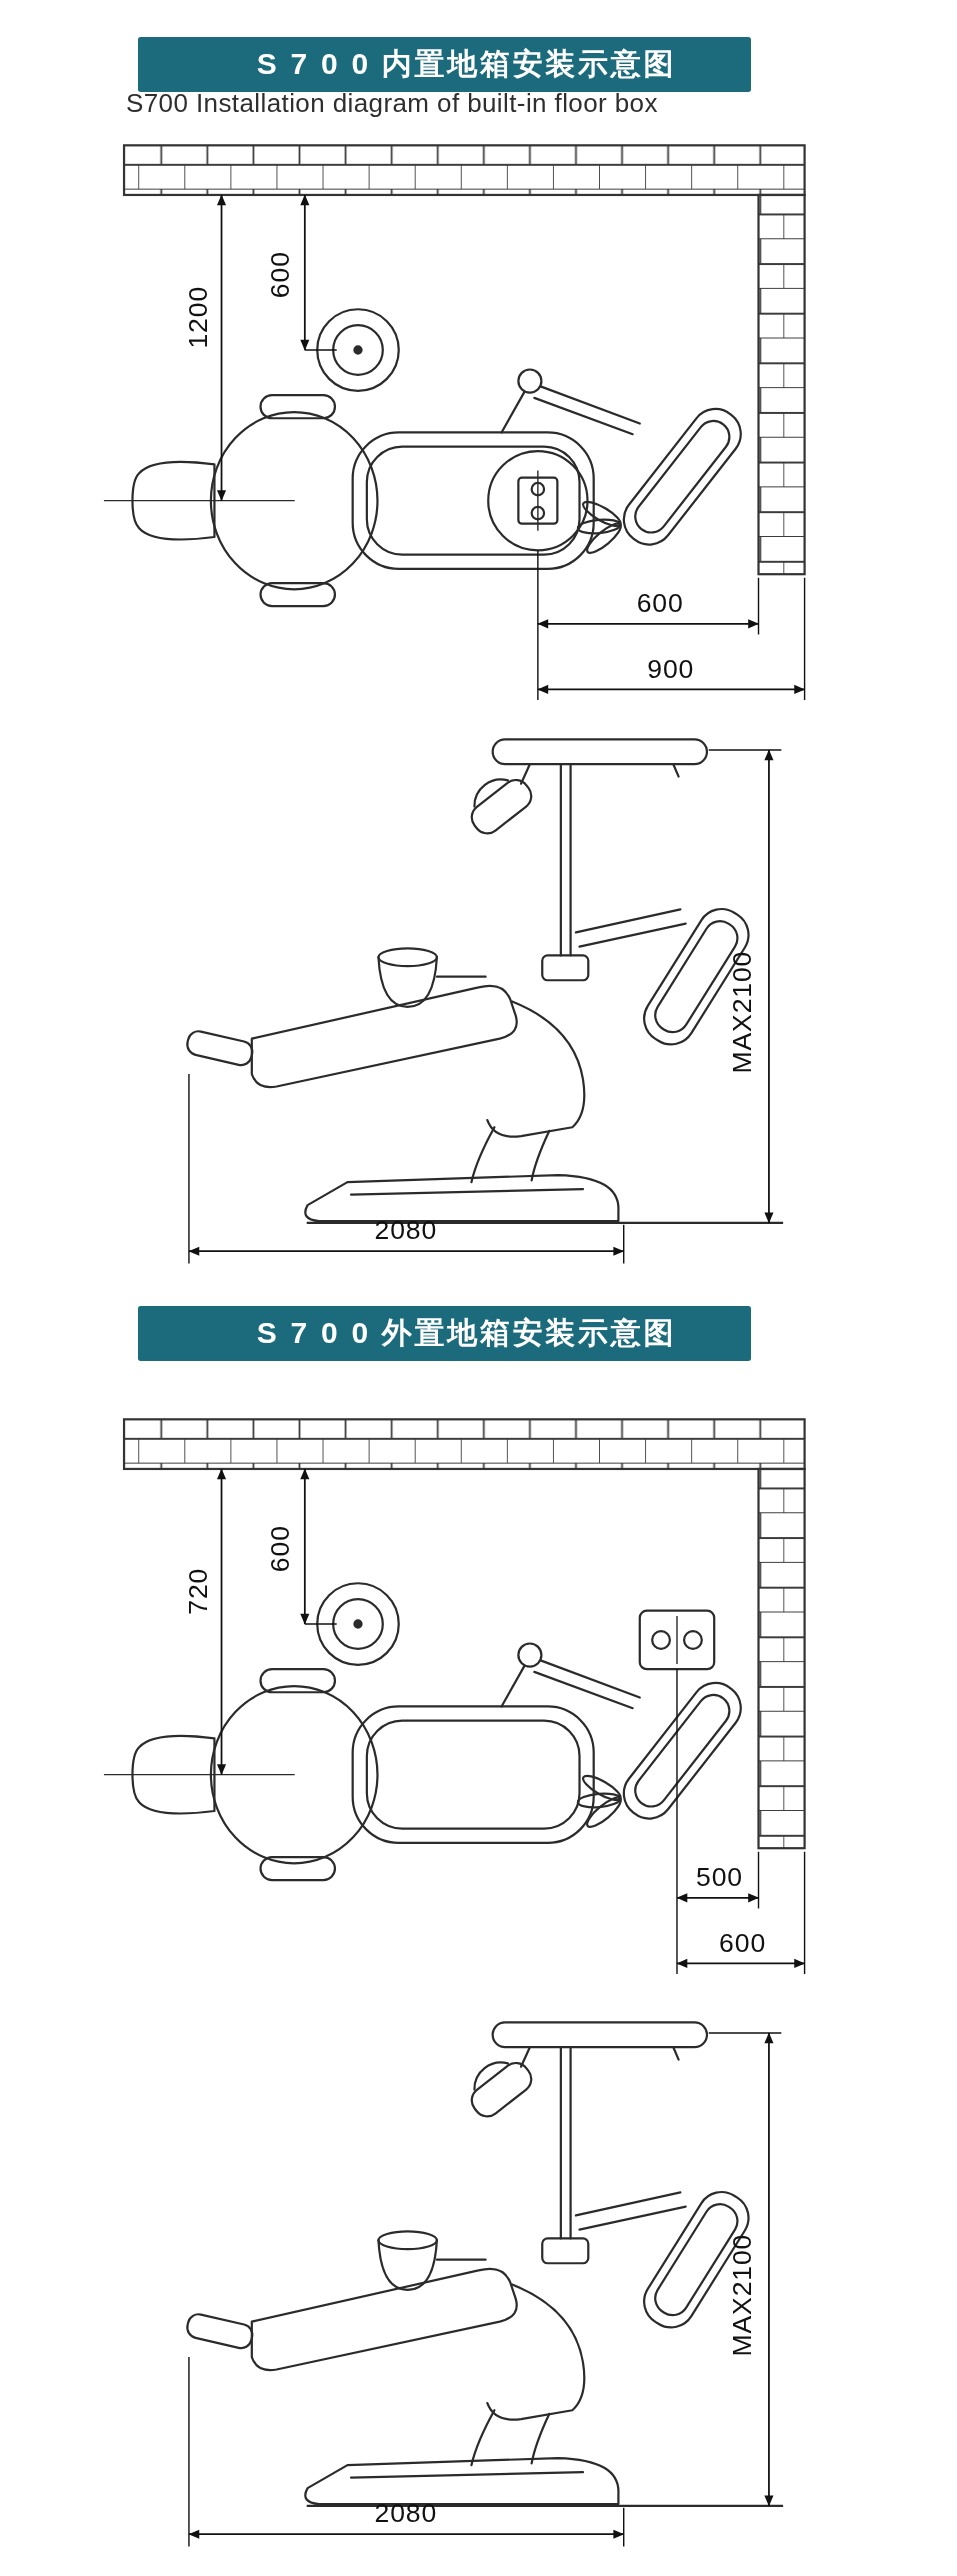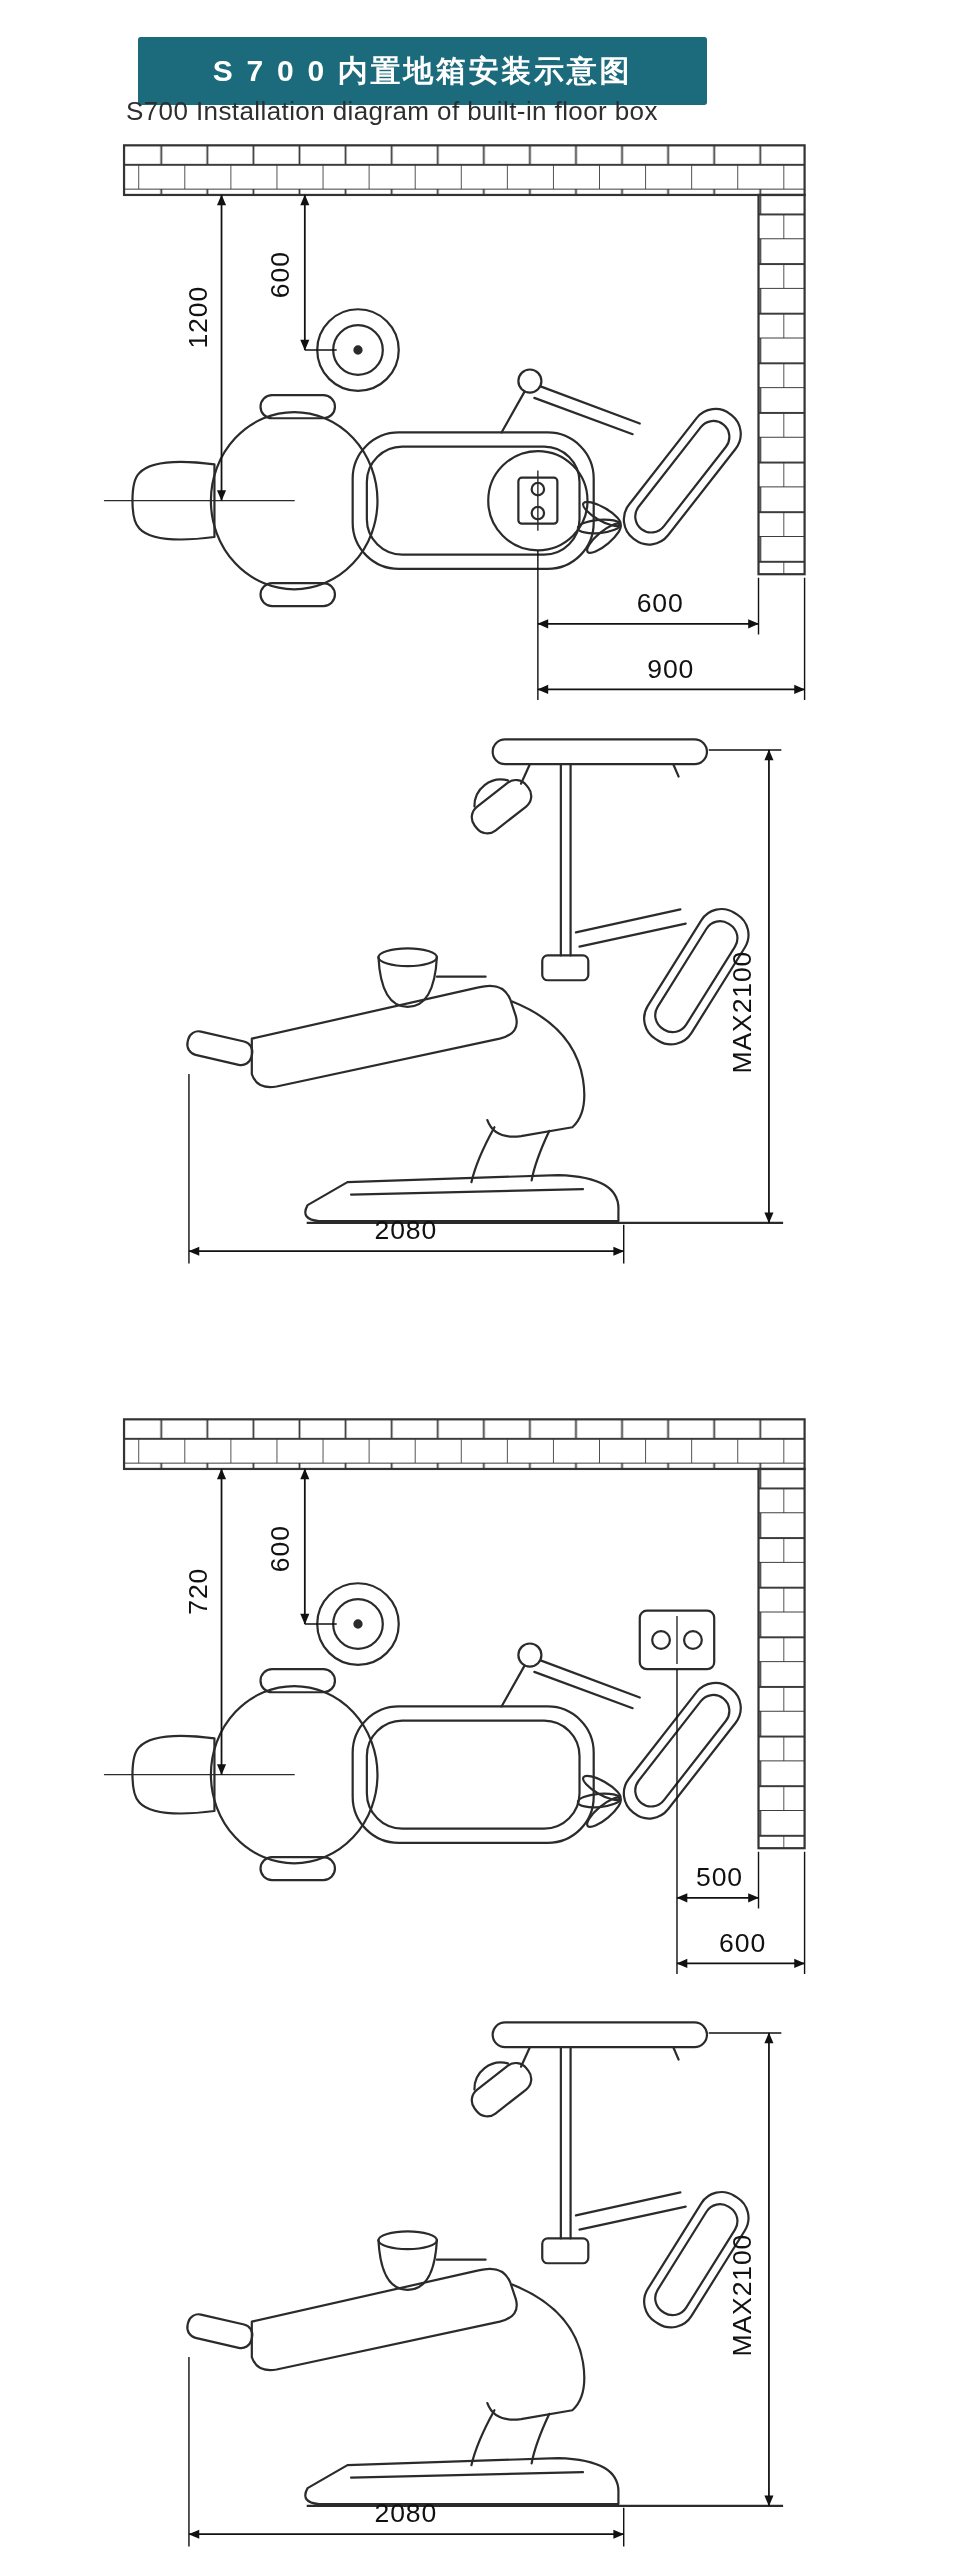--- a/index.html
+++ b/index.html
@@ -9,31 +9,32 @@
     height: 2576px;
     background: #ffffff;
     font-family: "Liberation Sans", sans-serif;
     overflow: hidden;
   }
   .section { position: absolute; left: 0; width: 957px; }
   .banner {
     position: absolute;
     left: 138px;
     width: 569px;
-    height: 68px;
+    height: 55px;
     background: var(--banner-bg, #1c6b7c);
     color: var(--banner-fg, #ffffff);
     display: flex;
     align-items: center;
     justify-content: center;
     font-size: 30px;
     font-weight: 700;
     letter-spacing: 2.7px;
     border-radius: 2.7px;
     white-space: nowrap;
+    padding-left: 44px;
   }
   .subtitle {
     position: absolute;
     left: 126px;
     font-size: 26px;
     color: #2e2e2e;
     letter-spacing: 0.4px;
     white-space: nowrap;
   }
   .diagram { position: absolute; left: 0; display: block; }
@@ -47,21 +48,21 @@
 </head>
 <body>
 
 <div id="page">
 
   <section class="section" style="top:0; height:1290px">
 
     <div class="banner" style="top:37px">
       <span>S 7 0 0 内置地箱安装示意图</span>
     </div>
-    <div class="subtitle" style="top:96px">S700 Installation diagram of built-in floor box</div>
+    <div class="subtitle" style="top:88px">S700 Installation diagram of built-in floor box</div>
 
     <svg class="diagram" style="top:140px" width="957" height="576" viewBox="0 0 1080 650">
       <defs>
         <marker id="arr" viewBox="0 0 12 12" refX="11" refY="6" markerWidth="14" markerHeight="14" markerUnits="userSpaceOnUse" orient="auto-start-reverse">
           <path d="M 1 1.6 L 11.4 6 L 1 10.4 Z" fill="#111111"></path>
         </marker>
         <pattern id="brick" width="52" height="56" patternUnits="userSpaceOnUse">
           <path d="M 0 28 H 52 M 0 56 H 52 M 26 0 V 28 M 0 28 V 56" stroke="#3c3c3c" stroke-width="2" fill="none"></path>
         </pattern>
 
@@ -182,20 +183,23 @@
         <line x1="213" y1="392" x2="213" y2="606" stroke-width="1.6"></line>
         <line x1="704" y1="562" x2="704" y2="606" stroke-width="1.6"></line>
         <line x1="213" y1="592" x2="704" y2="592" stroke-width="2" marker-start="url(#arr)" marker-end="url(#arr)"></line>
         <text x="458" y="578" text-anchor="middle" stroke="none">2080</text>
       </g>
     </svg>
   </section>
 
   <section class="section" style="top:1290px; height:1286px">
 
+    <div class="banner" style="top:16px">
+      <span>S 7 0 0 外置地箱安装示意图</span>
+    </div>
 
     <svg class="diagram" style="top:124px" width="957" height="576" viewBox="0 0 1080 650">
       <g>
         <rect x="140" y="6" width="768" height="56" fill="url(#brick)" stroke="#333333" stroke-width="2.5"></rect>
       </g>
       <g>
         <rect x="856" y="62" width="52" height="428" fill="url(#brick)" stroke="#333333" stroke-width="2.5"></rect>
       </g>
 
       <use href="#ct"></use>

